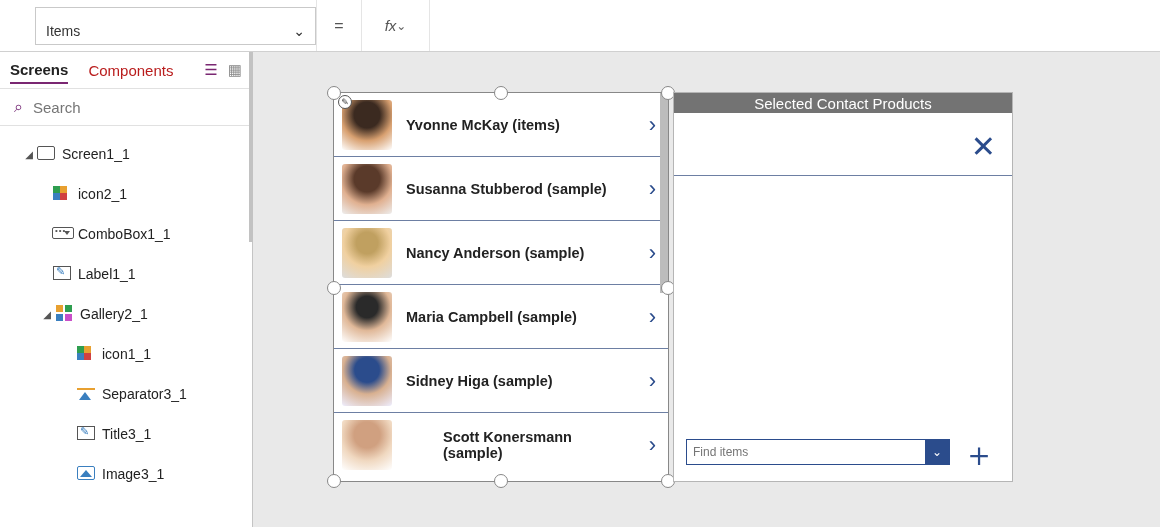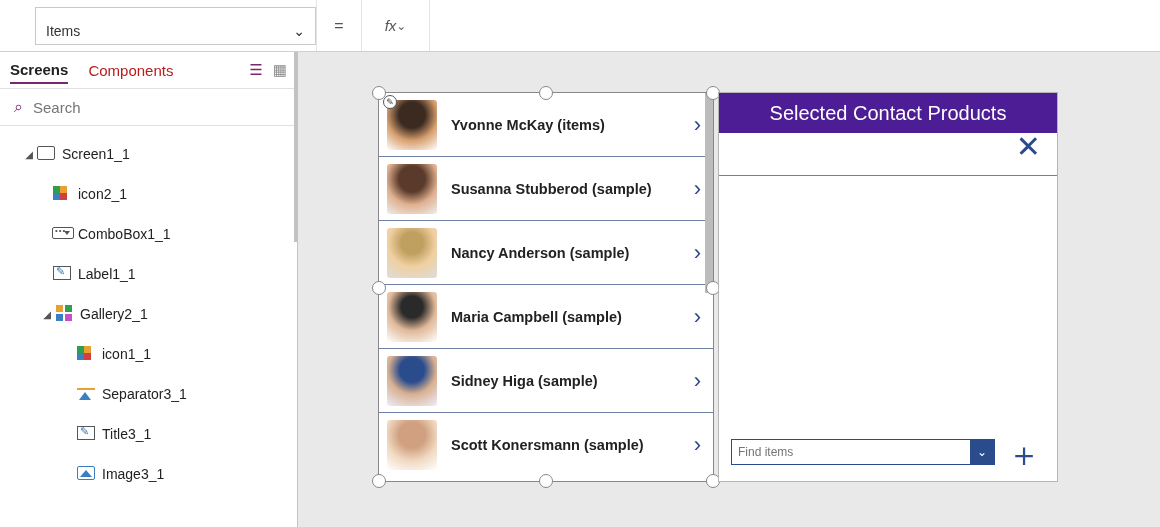--- a/index.html
+++ b/index.html
@@ -13,21 +13,21 @@
 .chev { color: #666; font-size: 12px; }
 .eq-cell { width: 46px; display: flex; align-items: center; justify-content: center; border-left: 1px solid #e5e5e5; border-right: 1px solid #e5e5e5; color: #555; font-size: 16px; }
 .fx-cell { width: 68px; display: flex; align-items: center; justify-content: center; border-right: 1px solid #e5e5e5; color: #555; font-style: italic; font-size: 15px; gap: 0; }
 .fx-cell .chev { font-style: normal; }
 .formula-cell { flex: 1; display: flex; align-items: center; padding-left: 14px; color: #0c7d7d; font-family: Consolas, monospace; font-size: 17px; }
 
 
 .middle { display: flex; position: absolute; top: 52px; bottom: 0; left: 0; right: 0; }
 
 
-.left { width: 298px; border-right: 1px solid #c4c4c4; display: flex; flex-direction: column; background: #fff; position: relative; }
+.left { width: 253px; border-right: 1px solid #c4c4c4; display: flex; flex-direction: column; background: #fff; position: relative; }
 .left-scroll-hint { position:absolute; top:0; right:-4px; width:7px; height:190px; background:#c2c2c2; }
 .tabs { display: flex; align-items: center; height: 36px; padding: 0 10px; gap: 20px; }
 .tab { font-size: 15px; color: #b91c1c; padding: 4px 0; cursor: pointer; }
 .tab.active { color: #222; font-weight: 600; border-bottom: 2.5px solid #7a2772; }
 .tab-right-icons { margin-left: auto; display: flex; gap: 10px; color: #7a2772; font-size: 15px; }
 .search-row { display: flex; align-items: center; height: 38px; border-top: 1px solid #e1e1e1; border-bottom: 1px solid #e1e1e1; padding: 0 14px; gap: 10px; color: #777; }
 .search-row input { border: none; outline: none; font-size: 15px; flex: 1; background: transparent; color:#3b82f6; }
 .search-icon { color: #742774; }
 
 .tree { flex: 1; overflow-y: auto; padding: 8px 0; }
@@ -75,21 +75,21 @@
 .gallery { position: absolute; left:0; top:0; width: 336px; height: 100%; background: #fff; border:1px solid #b5b5b5; overflow:hidden; }
 .gallery-scroll { position:absolute; right:0; top:0; width:8px; height:200px; background:#bcbcbc; }
 .g-item { display:flex; align-items:center; height:64px; border-bottom:1px solid #6d7fa3; padding: 0 8px; }
 .g-item:first-child { padding-top:4px; }
 .g-avatar { width:50px; height:50px; border-radius:3px; background:#d0c0b0; background-size:cover; flex-shrink:0; }
 .g-name { flex:1; padding-left:14px; font-size:14.5px; font-weight:600; color:#222; }
 .g-arrow { color:#2b4c8c; font-size:22px; font-weight:300; padding-right:4px; }
 
 
 .right-panel { position:absolute; left:340px; top:0; width:340px; height:100%; background:#fff; border:1px solid #b5b5b5; }
-.rp-header { height:40px; background:#4c1d95; color:#fff; display:flex; align-items:center; justify-content:center; font-size:20px; }
+.rp-header { height:20px; background:#737373; color:#fff; display:flex; align-items:center; justify-content:center; font-size:15px; }
 .rp-close { position:absolute; top:36px; right:16px; font-size:30px; color:#2b4c8c; font-weight:300; }
 .rp-divider { position:absolute; top:82px; left:0; right:0; border-top:1px solid #6d7fa3; }
 .rp-find { position:absolute; bottom:16px; left:12px; width:264px; height:26px; border:1.5px solid #2b4c8c; display:flex; align-items:center; }
 .rp-find input { flex:1; border:none; outline:none; font-size:12px; padding-left:6px; color:#444; }
 .rp-find .dd { width:24px; background:#2b4c8c; color:#fff; font-size:12px; display:flex; align-items:center; justify-content:center; height:100%; }
 .rp-plus { position:absolute; bottom:10px; right:16px; color:#2b4c8c; font-size:34px; font-weight:300; line-height:1; }
 
 
 .av0{background:radial-gradient(circle at 50% 30%, #3b2a20 30%, #d8a070 60%, #fff 100%);}      
 .av1{background:radial-gradient(circle at 50% 30%, #5a3a2a 30%, #e0b090 60%, #eee 100%);}      
@@ -196,21 +196,21 @@
         <div class="g-item">
           <div class="g-avatar av3"></div>
           <div class="g-name">Maria Campbell (sample)</div>
           <div class="g-arrow">›</div>
         </div>
         <div class="g-item">
           <div class="g-avatar av4"></div>
           <div class="g-name">Sidney Higa (sample)</div>
           <div class="g-arrow">›</div>
         </div>
-        <div class="g-item" style="border-bottom:none;">
+        <div class="g-item" style="border-bottom:none;gap:37px;">
           <div class="g-avatar av5"></div>
           <div class="g-name">Scott Konersmann (sample)</div>
           <div class="g-arrow">›</div>
         </div>
       </div>
 
       <div class="selection">
         <div class="sel-pencil">✎</div>
         <div class="handle h-tl"></div>
         <div class="handle h-tm"></div>

